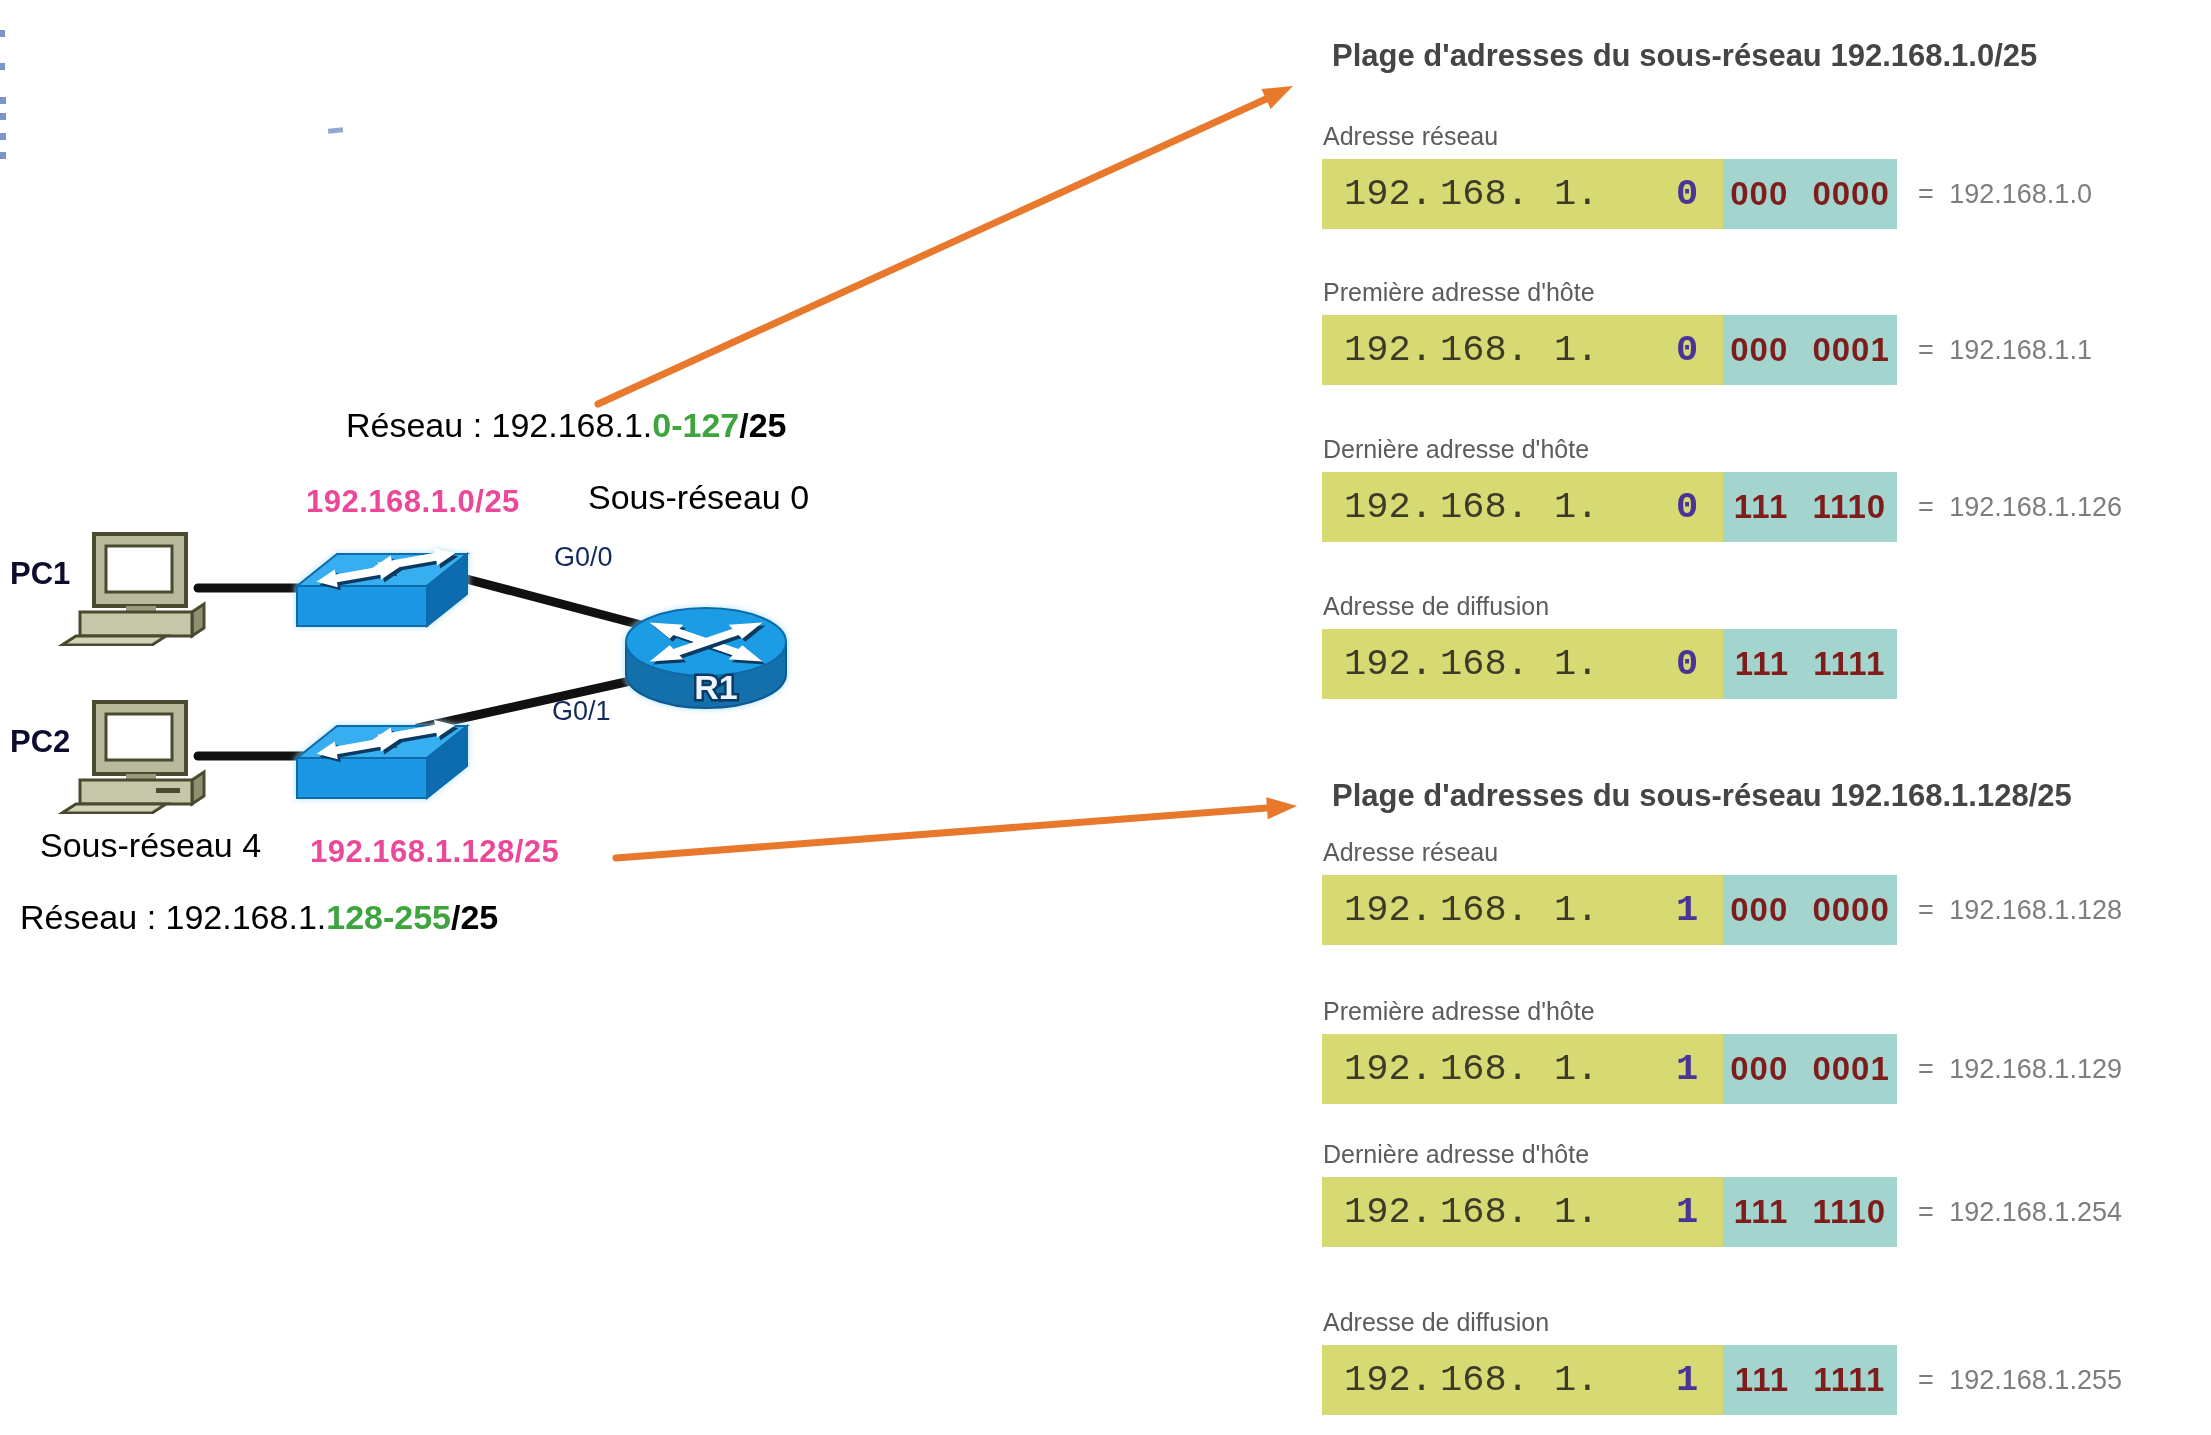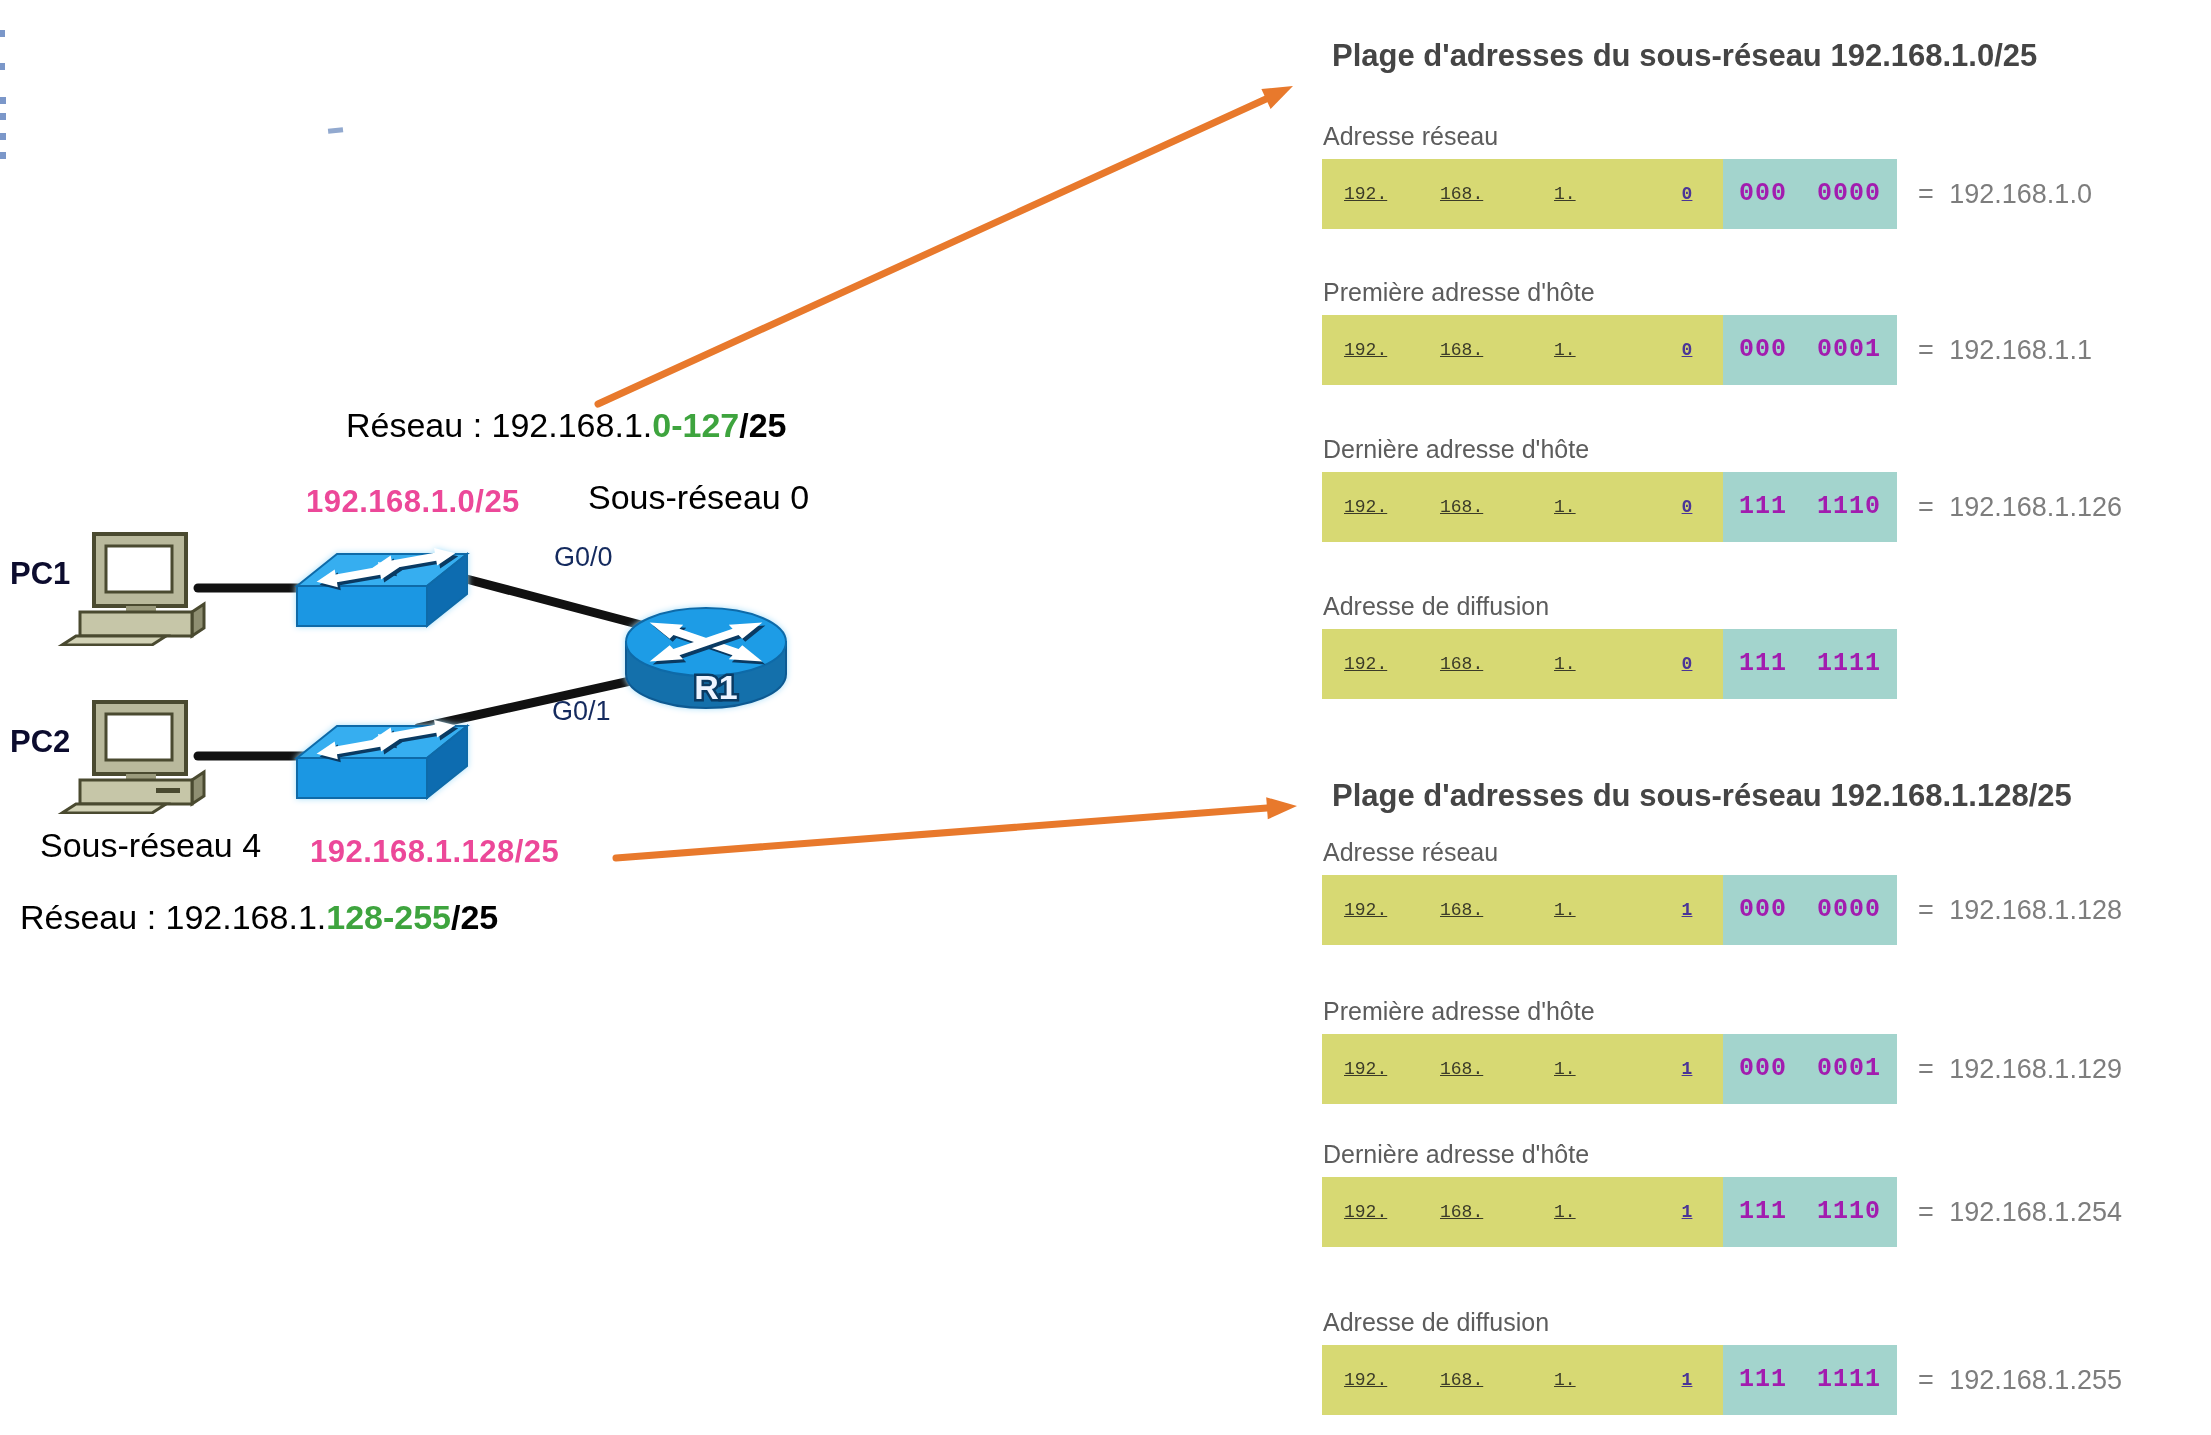--- a/index.html
+++ b/index.html
@@ -19,28 +19,28 @@
   svg.dev{position:absolute;filter:drop-shadow(0 0 3px #a8dffa);}
   svg.pcdev{position:absolute;}
 
   
   .table-title{position:absolute;left:1332px;font-size:31px;font-weight:bold;color:#454545;}
   .row-label{position:absolute;left:1323px;font-size:25px;color:#5c5c5c;}
   .addr-bar{position:absolute;left:1322px;width:889px;height:70px;}
   .octets-box{position:absolute;left:0;top:0;width:401px;height:70px;background:#d7d973;}
   .octets-box span{position:absolute;top:0;line-height:70px;
       font-family:"Liberation Mono","DejaVu Sans Mono",monospace;
-      font-size:18px;color:#3b3b28;text-decoration:underline;}
+      font-size:37px;color:#3b3b28;}
   .oct1{left:22px;}  .oct2{left:118px;}  .oct3{left:232px;}
   .subnet-bit{left:348px;width:34px;text-align:center;color:#4a3597 !important;font-weight:bold;}
   .binary-box{position:absolute;left:401px;top:0;width:174px;height:70px;background:#a3d4cd;
       text-align:center;}
   .binary-box span{display:inline-block;line-height:70px;
-      font-family:Liberation Mono, monospace;
-      font-size:25px;font-weight:bold;color:#a21caf;word-spacing:14px;letter-spacing:1px;}
+      font-family:Liberation Sans, sans-serif;
+      font-size:33px;font-weight:bold;color:#7f1d1d;word-spacing:14px;letter-spacing:1px;}
   .result{position:absolute;left:596px;top:0;line-height:70px;
       font-family:Liberation Sans, sans-serif;
       font-size:27px;color:#7d7d7d;word-spacing:8px;}
 
   .overlay{position:absolute;left:0;top:0;pointer-events:none;}
 </style>
 </head>
 <body>
 
 <div id="app">

